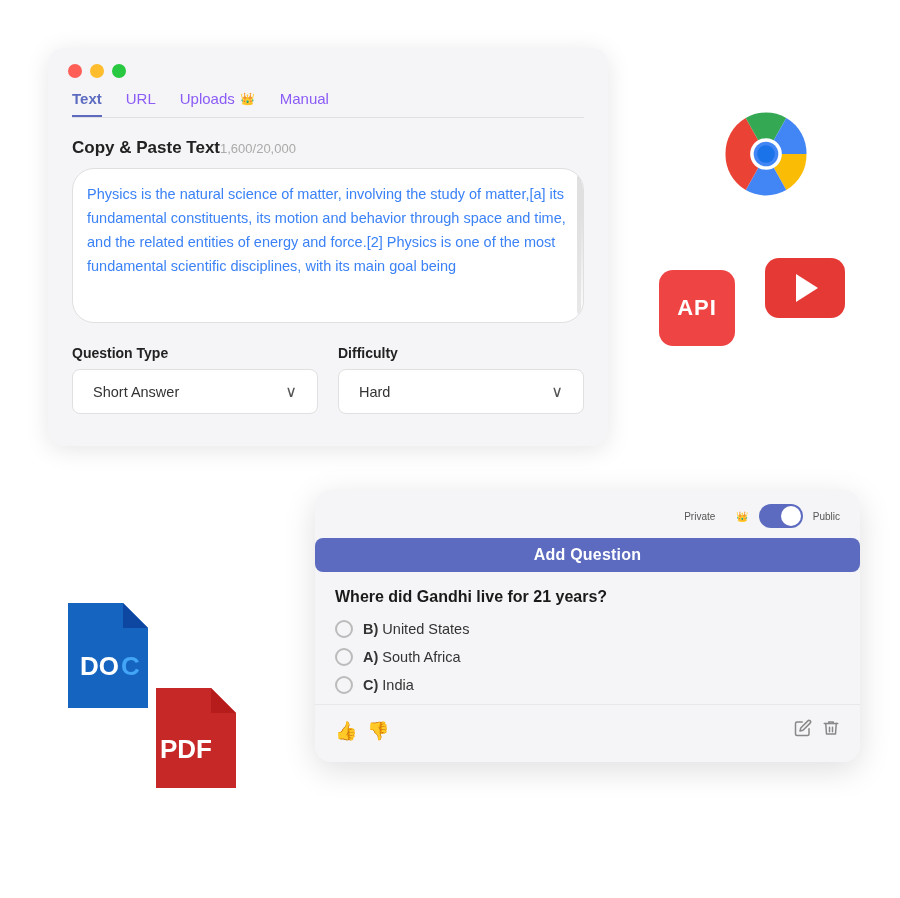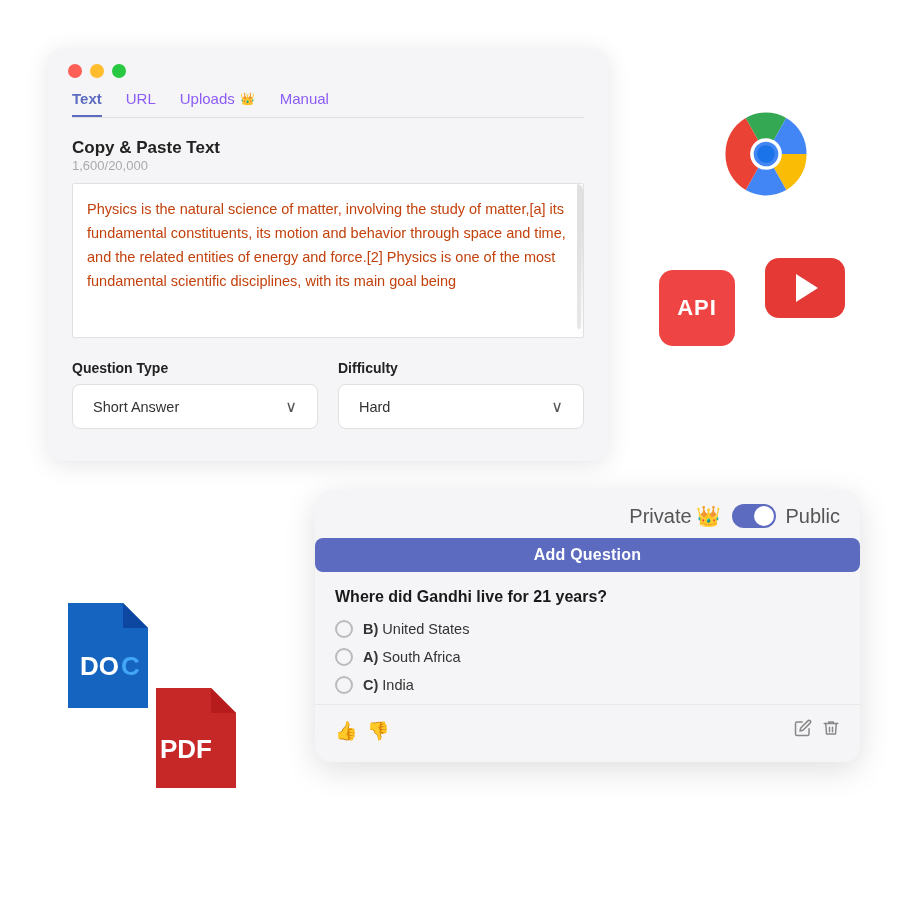--- a/index.html
+++ b/index.html
@@ -51,32 +51,31 @@
       color: #5c6bc0;
       border-bottom: 2px solid #5c6bc0;
       font-weight: 600;
     }
     .tab-crown { font-size: 12px; }
 
     .section-header {
       display: flex;
       align-items: baseline;
       margin-bottom: 10px;
-      flex-direction: column;
     }
     .section-title { font-size: 17px; font-weight: 700; color: #222; }
     .char-count { font-size: 13px; color: #aaa; }
 
     .text-area-box {
       background: #fff;
       border: 1px solid #e0e0e0;
-      border-radius: 2px;
+      border-radius: 22px;
       padding: 14px 14px 14px 14px;
       font-size: 14.5px;
-      color: #c2410c;
+      color: #3b82f6;
       line-height: 1.65;
       min-height: 155px;
       position: relative;
       overflow: hidden;
     }
     .text-area-box::after {
       content: '';
       position: absolute;
       right: 0; top: 0; bottom: 0;
       width: 6px;
@@ -128,21 +127,21 @@
       z-index: 2;
     }
 
     .toggle-row {
       display: flex;
       justify-content: flex-end;
       align-items: center;
       gap: 10px;
       padding: 14px 20px 10px;
     }
-    .toggle-label { font-size: 20px; color: #555; display: flex; align-items: flex-end; gap: 5px; }
+    .toggle-label { font-size: 10px; color: #555; display: flex; align-items: flex-end; gap: 21px; }
     .toggle-track {
       width: 44px; height: 24px;
       background: #5c6bc0;
       border-radius: 12px;
       position: relative;
       cursor: pointer;
     }
     .toggle-thumb {
       position: absolute;
       right: 2px; top: 2px;

